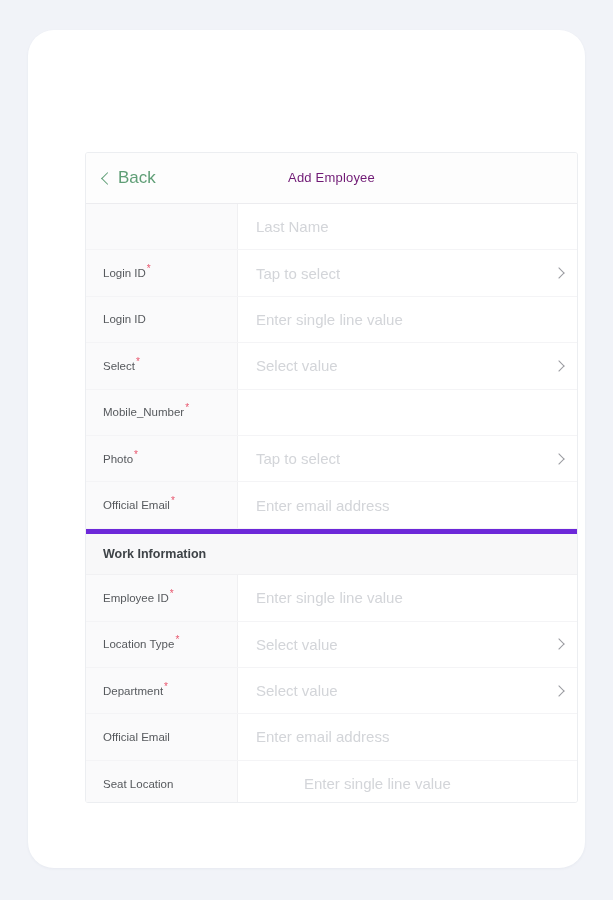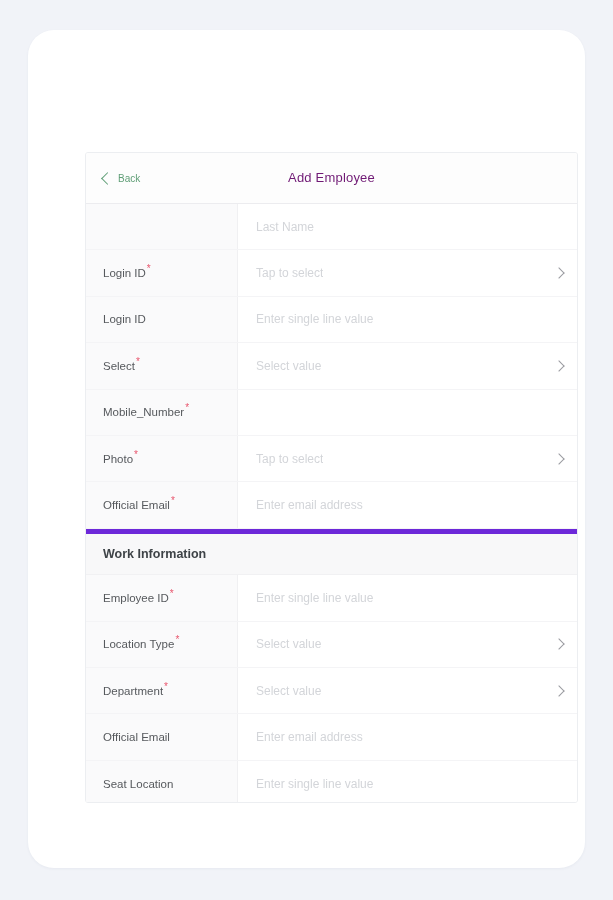--- a/index.html
+++ b/index.html
@@ -49,21 +49,21 @@
   }
   .back-button {
     position: absolute;
     left: 17px;
     top: 0;
     height: 50px;
     display: flex;
     align-items: center;
     gap: 5px;
     color: #5f9e76;
-    font-size: 10px;
+    font-size: 17px;
     cursor: pointer;
   }
   .back-chevron {
     display: inline-block;
     width: 8px;
     height: 8px;
     border-left: 1.6px solid #5f9e76;
     border-bottom: 1.6px solid #5f9e76;
     transform: rotate(45deg);
     margin-right: 1px;
@@ -108,20 +108,21 @@
   .form-row {
     position: relative;
     display: flex;
     align-items: center;
     height: 46.4px;
     border-bottom: 1px solid #f4f4f6;
     box-sizing: border-box;
   }
   .form-row:last-child {
     border-bottom: none;
+    gap: 48px;
   }
 
   .row-label {
     width: 151px;
     flex: 0 0 151px;
     box-sizing: border-box;
     padding-left: 17px;
     font-size: 11.5px;
     color: #56595d;
     white-space: nowrap;
@@ -138,21 +139,21 @@
     flex: 1 1 auto;
     display: flex;
     align-items: center;
     padding-left: 19px;
     padding-right: 12px;
     box-sizing: border-box;
     min-width: 0;
     position: relative;
   }
   .placeholder {
-    font-size: 12px;
+    font-size: 15px;
     color: #d3d5d9;
     white-space: nowrap;
     overflow: hidden;
     text-overflow: ellipsis;
   }
   .dial-code {
     font-size: 11.5px;
     color: #d3d5d9;
     width: 118px;
     flex: 0 0 118px;

